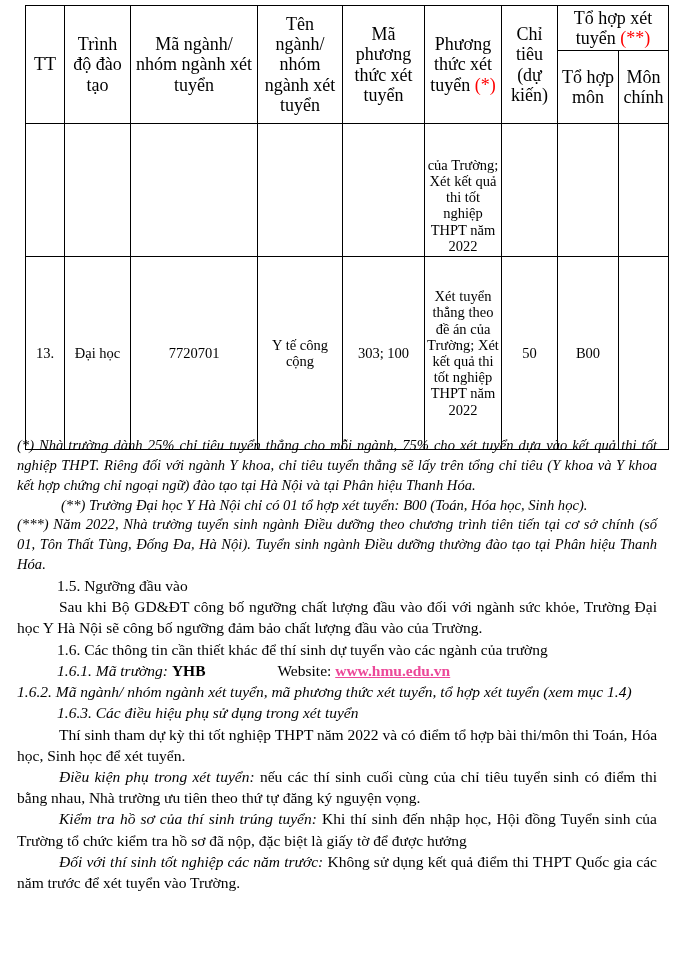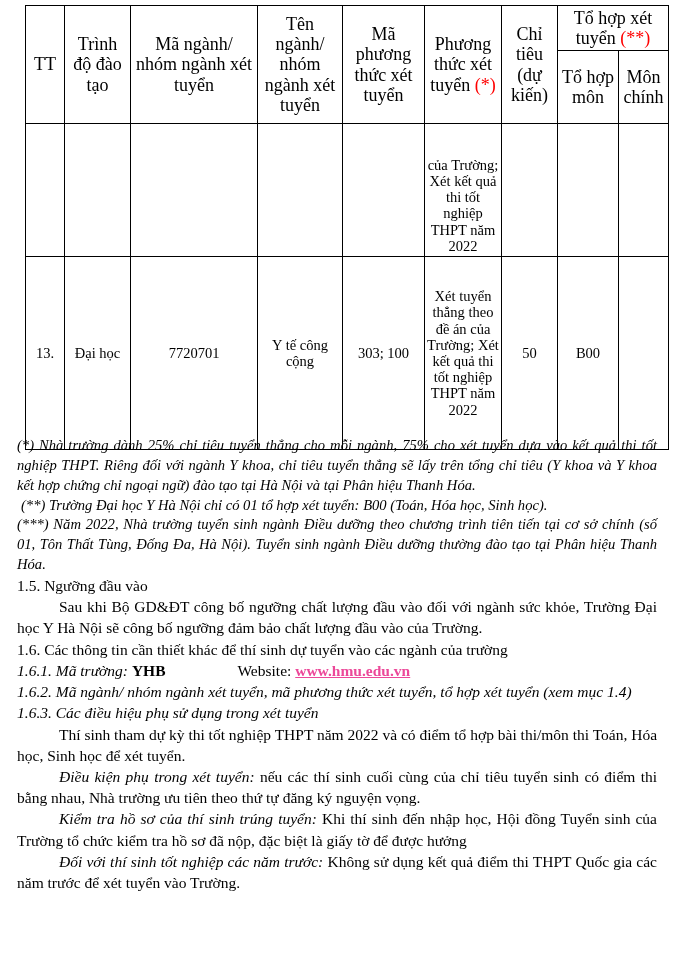--- a/index.html
+++ b/index.html
@@ -73,21 +73,21 @@
     top: 436px;
     width: 640px;
   }
   p {
     margin: 0;
     font-size: 15.5px;
     line-height: 1.37;
     text-align: justify;
     text-justify: inter-word;
   }
-  p.nojust { text-align: left; }
+  p.nojust { text-align: left; margin-left: 40px; }
   .it  { font-style: italic; }
   .bd  { font-weight: bold; }
   .ind { text-indent: 42px; }
   .lead-sp { padding-left: 4px; }
   .note {
     font-style: italic;
     font-size: 14.6px;
     line-height: 1.36;
     text-align: justify;
   }

